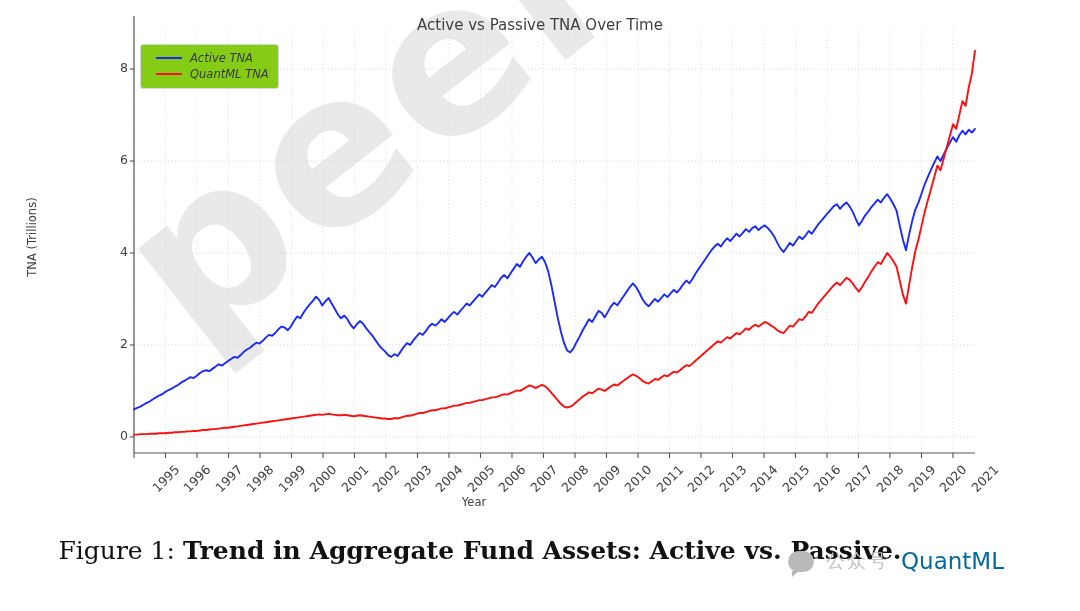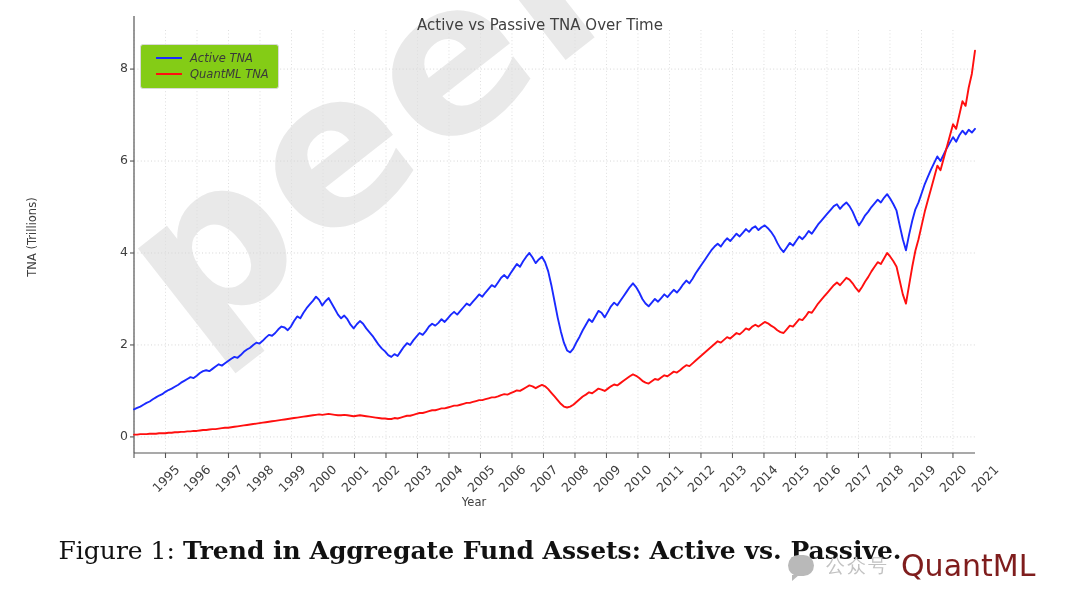--- a/index.html
+++ b/index.html
@@ -60,22 +60,22 @@
     left: 4px; bottom: -5px;
     border-left: 7px solid #b9b9b9;
     border-bottom: 6px solid transparent;
   }
   #wm-quantml .wm-cn {
     font-size: 19px;
     color: #c2c2c2;
     letter-spacing: 2px;
   }
   #wm-quantml .wm-en {
-    font-size: 30px;
-    color: #7f1d1d;
+    font-size: 23px;
+    color: #0369a1;
     letter-spacing: 0px;
   }
 
   
   #figure {
     position: absolute;
     inset: 0;
     z-index: 3;
   }
   #chart-title {

